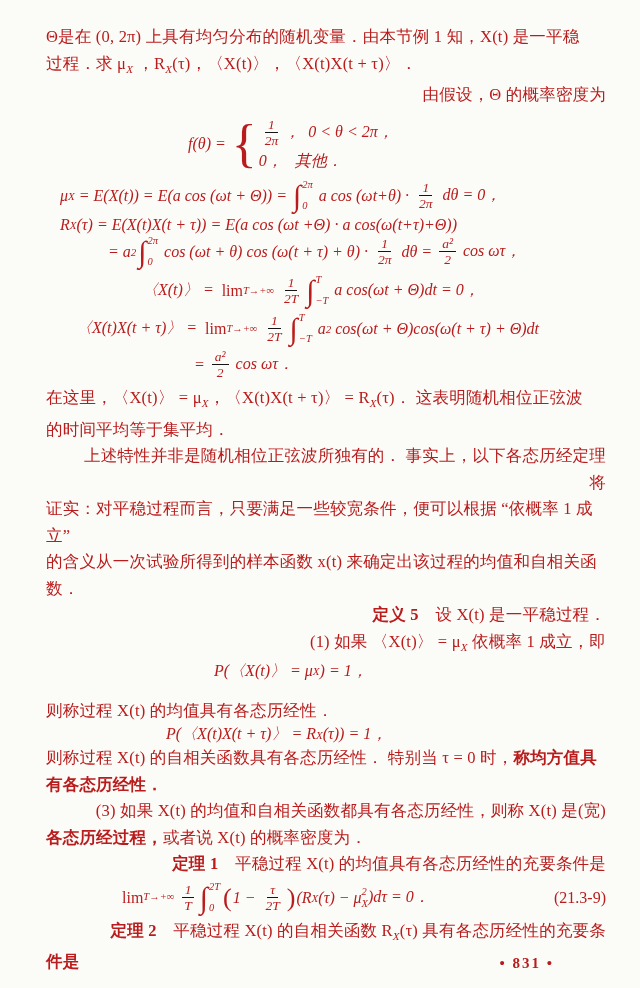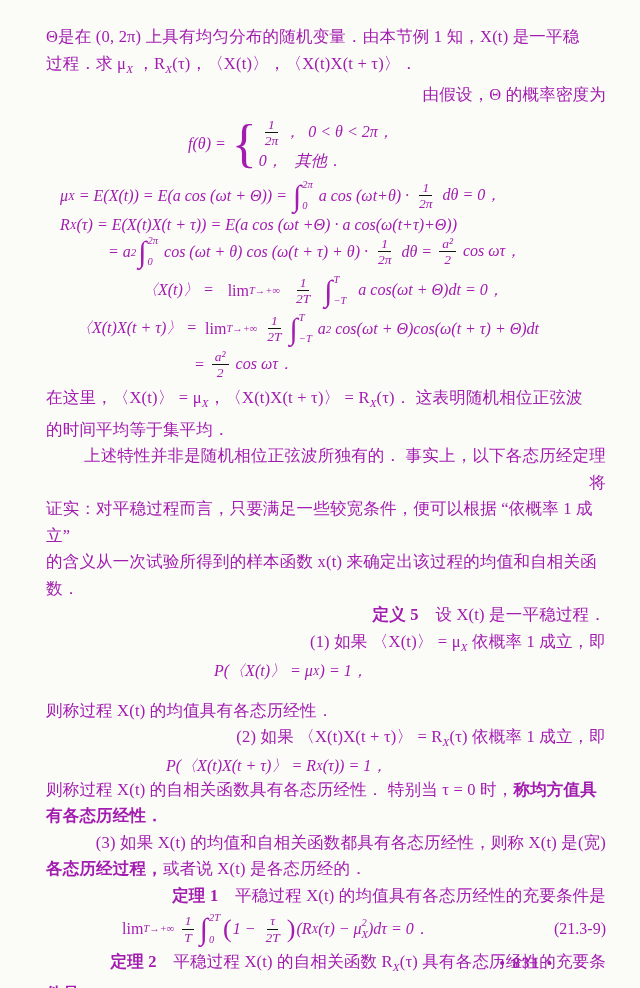--- a/index.html
+++ b/index.html
@@ -1,18 +1,18 @@
 <!DOCTYPE html>
 <html><head>
 <meta charset="utf-8">
 <style>
   html,body { margin:0; padding:0; background:#d9d9d9; }
   .page {
     position:relative; width:640px; height:988px; margin:0 auto;
-    background:#fbfbf8; color:#a21caf; box-sizing:border-box;
+    background:#fbfbf8; color:#b91c1c; box-sizing:border-box;
     padding:24px 34px 0 46px; overflow:hidden;
     font-family:"Liberation Serif","DejaVu Serif",serif;
   }
   .tl { margin:0; font-size:16.5px; line-height:26.5px; letter-spacing:0.2px; }
   .ind { text-indent:2em;text-align:right; }
   .b { font-weight:bold; }
   .eqrow { display:flex; align-items:center; font-size:16px; font-style:italic;
            margin:4px 0; white-space:nowrap; }
   .mt { white-space:pre; }
   sub.sx { font-size:11px; font-style:italic; }
@@ -111,21 +111,21 @@
         <span class="den">2π</span>
       </span>
     <span class="mt"> dθ = </span>
     <span class="frac">
         <span class="num">a²</span>
         <span class="den">2</span>
       </span>
     <span class="mt"> cos ωτ，</span>
   </div>
 
-  <div class="eqrow" style="margin-left:96px; margin-top:7px;gap:6px;">
+  <div class="eqrow" style="margin-left:96px; margin-top:7px;">
     <span class="mt">〈X(t)〉 = </span>
     <span class="lim">
         <span class="ltop">lim</span>
         <span class="lbot">T→+∞</span>
       </span>
     <span class="frac">
         <span class="num">1</span>
         <span class="den">2T</span>
       </span>
     <span class="int">
@@ -181,33 +181,32 @@
   <p class="tl ind"><span>(1) 如果 〈X(t)〉 = μ</span><sub class="sx">X</sub><span> 依概率 1 成立，即</span></p>
 
   <div class="eqrow" style="margin-left:168px; margin-top:0; margin-bottom:16px;">
     <span class="mt">P(〈X(t)〉 = μ</span>
       <sub class="sx">X</sub>
       <span class="mt">) = 1，</span>
   </div>
 
   <p class="tl"><span>则称过程 X(t) 的均值具有各态历经性．</span></p>
 
-  <p class="tl ind"><span>(2) 如果 〈X(t)X(t + τ)〉 = R</span><sub class="sx">X</sub><span>(τ) 依概率 1 成立，即</span></p>
 
   <div class="eqrow" style="margin-left:120px; margin-top:0; margin-bottom:0;">
     <span class="mt">P(〈X(t)X(t + τ)〉 = R</span>
       <sub class="sx">X</sub>
       <span class="mt">(τ)) = 1，</span>
   </div>
 
   <p class="tl"><span>则称过程 X(t) 的自相关函数具有各态历经性． 特别当 τ = 0 时，</span><span class="b">称均方值具</span></p>
   <p class="tl b"><span>有各态历经性．</span></p>
 
   <p class="tl ind"><span>(3) 如果 X(t) 的均值和自相关函数都具有各态历经性，则称 X(t) 是(宽)</span></p>
-  <p class="tl"><span class="b">各态历经过程，</span><span>或者说 X(t) 是各态历经的．</span></p>
+  <p class="tl"><span class="b">各态历经过程，</span><span>或者说 X(t) 的概率密度为．</span></p>
 
   <p class="tl ind"><span class="b">定理 1</span><span>　平稳过程 X(t) 的均值具有各态历经性的充要条件是</span></p>
 
   <div class="eq8wrap">
     <div class="eqrow" style="margin-left:72px; margin-top:4px; margin-bottom:4px;">
       <span class="lim">
           <span class="ltop">lim</span>
           <span class="lbot">T→+∞</span>
         </span>
       <span class="frac">

